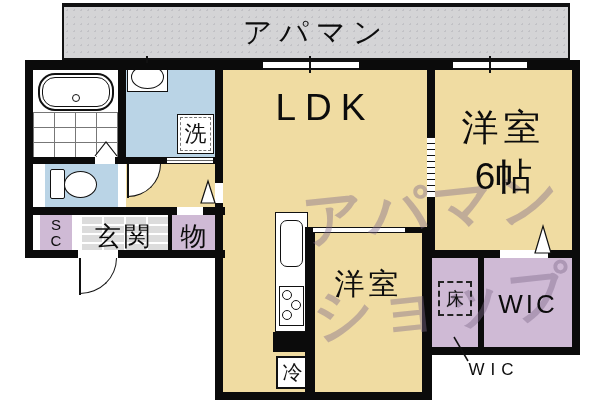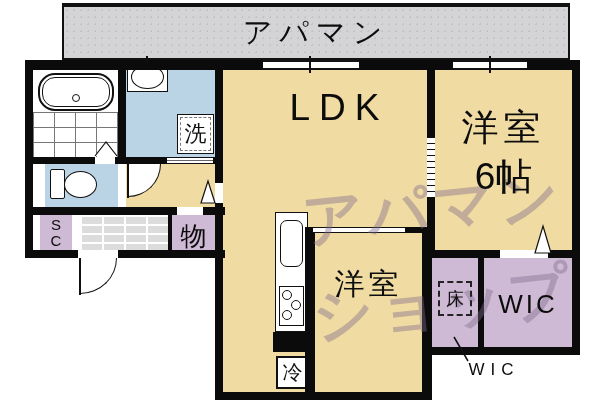--- a/index.html
+++ b/index.html
@@ -161,30 +161,31 @@
     <line x1="468" y1="361" x2="454" y2="337" stroke="#111" stroke-width="1.5"></line>
     <polyline points="95,156 106,142 117,156" fill="#fff" stroke="#111" stroke-width="1.2"></polyline>
     <line x1="147" y1="56" x2="147" y2="63" stroke="#111" stroke-width="2"></line>
   </svg>
 
   <div class="watermark">
     <div>アパマン</div>
     <div>ショップ</div>
   </div>
 
-  <div class="label" style="left:223px;top:84px;width:204px;font-size:37px;line-height:47px;margin-left:14px;">
+  <div class="label" style="left:223px;top:84px;width:204px;font-size:37px;line-height:47px;">
     <div style="letter-spacing:9px;">LDK</div>
   </div>
   <div class="label" style="left:435px;top:103px;width:137px;font-size:37px;line-height:49px;">
     <div style="letter-spacing:5px;">洋室</div>
     <div>6帖</div>
   </div>
   <div class="label" style="left:315px;top:263px;width:107px;font-size:30px;line-height:41px;">
     <div style="letter-spacing:4px;">洋室</div>
   </div>
+  <div class="label" style="left:84px;top:219px;width:80px;font-size:26px;letter-spacing:3px;">玄関</div>
   <div class="label" style="left:172px;top:219px;width:43px;font-size:26px;">物</div>
   <div class="label" style="left:42px;top:217px;width:28px;font-size:15px;line-height:16px;">
     <div>S</div>
     <div>C</div>
   </div>
   <div class="label" style="left:484px;top:289px;width:88px;font-size:26px;letter-spacing:3px;">WIC</div>
   <div class="label" style="left:448px;top:360px;width:92px;font-size:17px;letter-spacing:6px;">WIC</div>
 
 </div>
 

